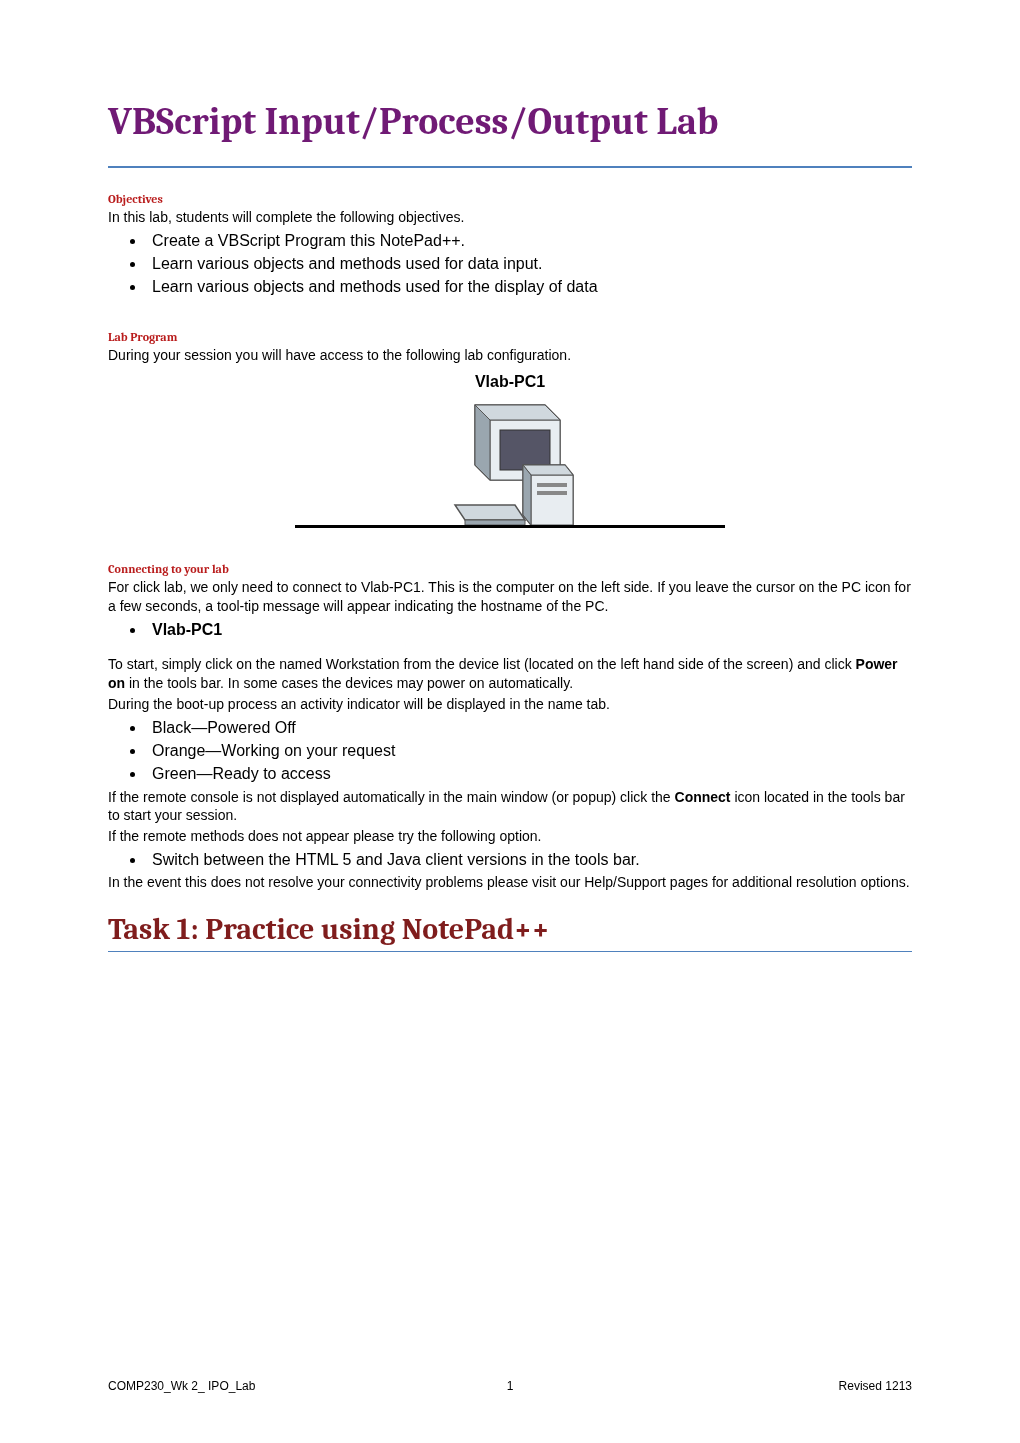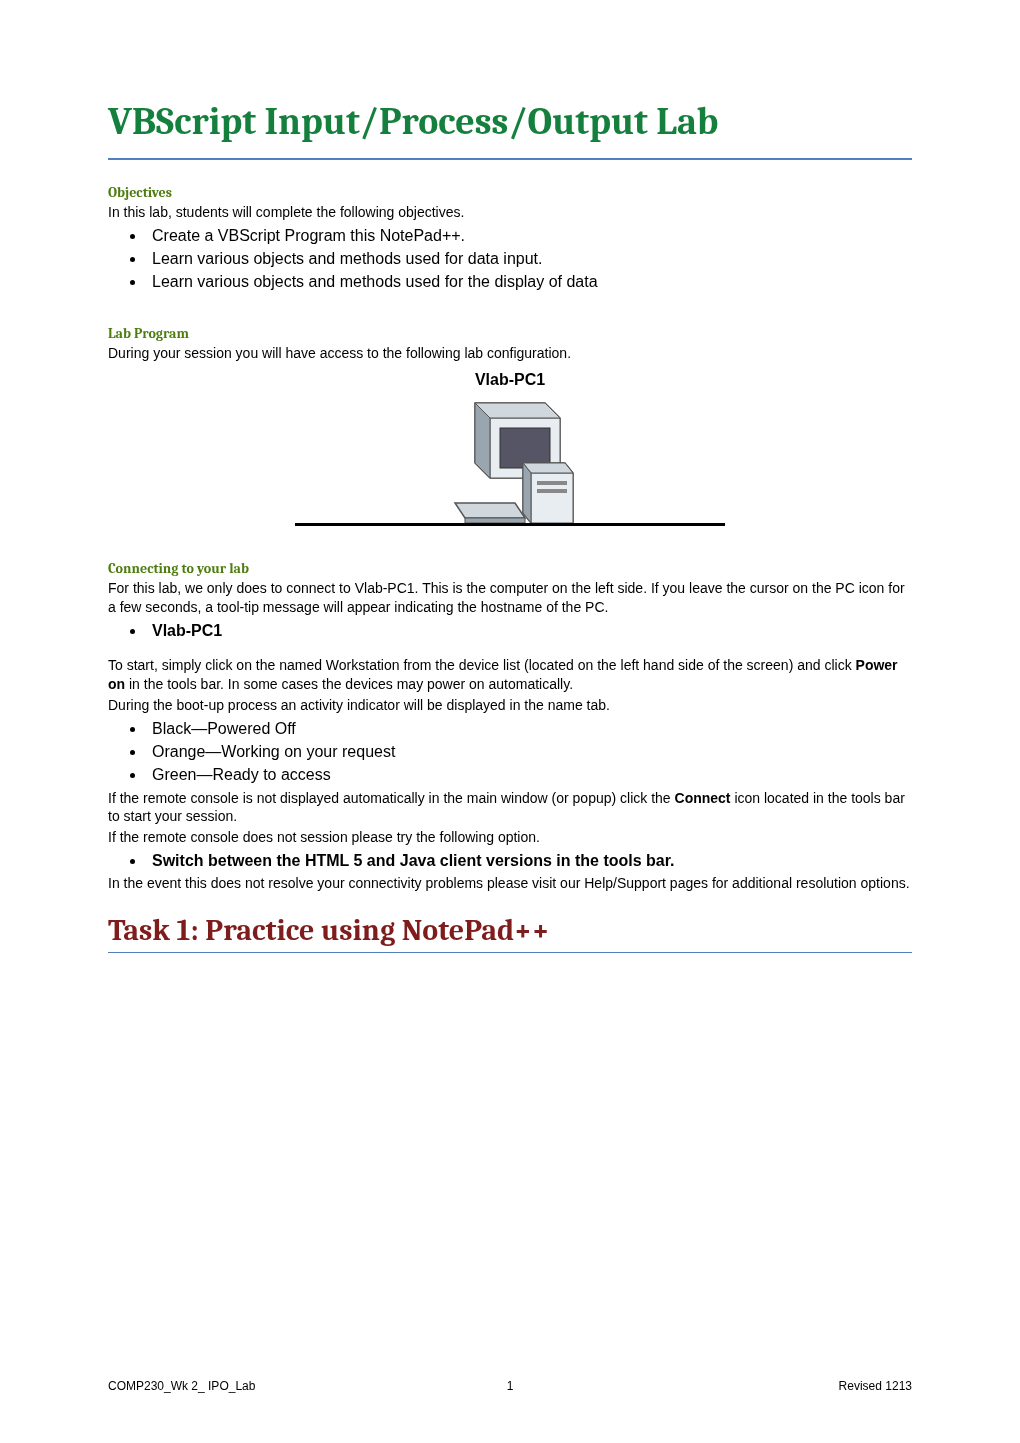--- a/index.html
+++ b/index.html
@@ -9,30 +9,30 @@
       background: #fff;
       font-family: Arial, Helvetica, sans-serif;
       padding: 100px 108px 40px 108px;
       position: relative;
       color: #000;
     }
     .title {
       font-family: Cambria, Georgia, serif;
       font-weight: bold;
       font-size: 38px;
-      color: #15803d;
+      color: #701a75;
       border-bottom: 2px solid #4f81bd;
-      padding-bottom: 14px;
+      padding-bottom: 22px;
       margin-bottom: 24px;
     }
     .subheading {
       font-family: Cambria, Georgia, serif;
       font-weight: bold;
-      font-size: 14px;
-      color: #4d7c0f;
+      font-size: 12px;
+      color: #b91c1c;
       margin-bottom: 2px;
     }
     .body-text {
       font-size: 14px;
       line-height: 1.35;
       margin-bottom: 2px;
     }
     ul.bullets {
       list-style: disc;
       margin-left: 38px;
@@ -136,39 +136,39 @@
           <path d="M10 110 L70 110 L80 125 L20 125 Z" fill="#d0d8de" stroke="#555" stroke-width="1.5"></path>
           <path d="M20 125 L80 125 L80 130 L20 130 Z" fill="#9aa6af" stroke="#555" stroke-width="1"></path>
         </svg>
       </div>
     </div>
     <div class="net-line"></div>
   </div>
 </div>
 
 <div class="subheading section-gap">Connecting to your lab</div>
-<div class="body-text">For this lab, we only does to connect to Vlab-PC1. This is the computer on the left side. If you leave the cursor on the PC icon for a few seconds, a tool-tip message will appear indicating the hostname of the PC.</div>
+<div class="body-text">For click lab, we only need to connect to Vlab-PC1. This is the computer on the left side. If you leave the cursor on the PC icon for a few seconds, a tool-tip message will appear indicating the hostname of the PC.</div>
 <ul class="bullets">
   <li class="bold">Vlab-PC1</li>
 </ul>
 
 <div class="body-text">
   <span>To start, simply click on the named Workstation from the device list (located on the left hand side of the screen) and click </span><span class="inline-bold">Power on</span><span> in the tools bar. In some cases the devices may power on automatically.</span>
 </div>
 <div class="body-text">During the boot-up process an activity indicator will be displayed in the name tab.</div>
 <ul class="bullets" style="margin-bottom:2px;">
   <li>Black—Powered Off</li>
   <li>Orange—Working on your request</li>
   <li>Green—Ready to access</li>
 </ul>
 <div class="body-text">
   <span>If the remote console is not displayed automatically in the main window (or popup) click the </span><span class="inline-bold">Connect</span><span> icon located in the tools bar to start your session.</span>
 </div>
-<div class="body-text">If the remote console does not session please try the following option.</div>
-<ul class="bullets" style="margin-bottom:2px;font-weight:bold;">
+<div class="body-text">If the remote methods does not appear please try the following option.</div>
+<ul class="bullets" style="margin-bottom:2px;">
   <li>Switch between the HTML 5 and Java client versions in the tools bar.</li>
 </ul>
 <div class="body-text">In the event this does not resolve your connectivity problems please visit our Help/Support pages for additional resolution options.</div>
 
 <h2 class="task-heading">Task 1: Practice using NotePad++</h2>
 
 <div class="footer">
   <span>COMP230_Wk 2_ IPO_Lab</span>
   <span class="center">1</span>
   <span>Revised 1213</span>

